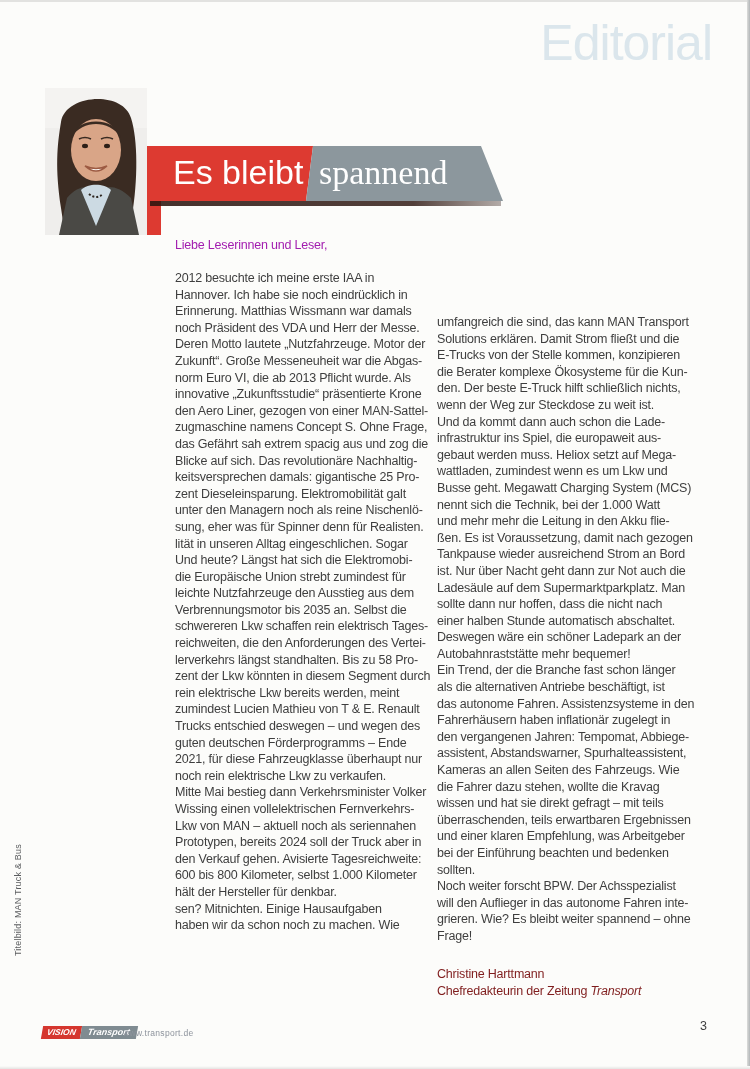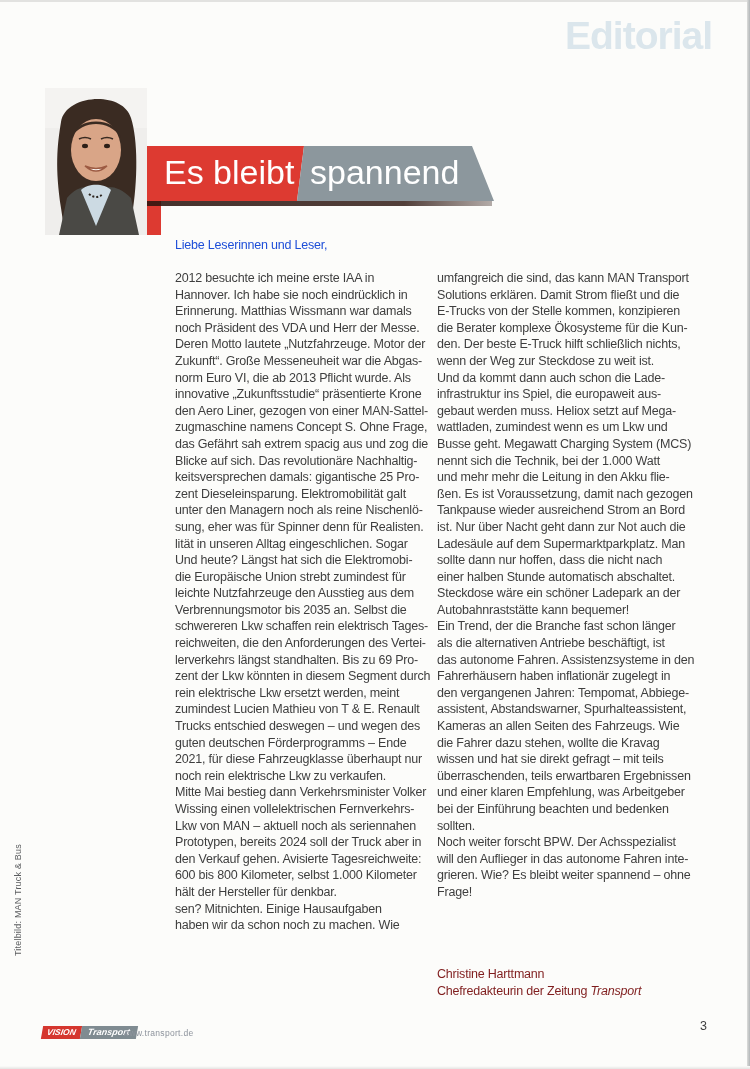--- a/index.html
+++ b/index.html
@@ -9,57 +9,57 @@
     font-family:"Liberation Sans","DejaVu Sans",sans-serif;
   }
   .edge-top{position:absolute;left:0;top:0;width:750px;height:2px;background:#e2e2e0;}
   .edge-right{position:absolute;right:0;top:0;width:3px;height:1069px;
     background:linear-gradient(90deg,#dcdcda,#b2b6b8);}
   .edge-bottom{position:absolute;left:0;bottom:0;width:750px;height:3px;
     background:linear-gradient(#fcfcfa,#e4e4e2);}
 
   .editorial{
     position:absolute;left:0;right:38px;top:14px;margin:0;
-    text-align:right;font-size:39px;font-weight:bold;letter-spacing:-1px;
+    text-align:right;font-size:50px;font-weight:normal;letter-spacing:-1px;
     color:var(--editorial_blue,#dbe6ec);
   }
 
   .photo{position:absolute;left:45px;top:88px;width:102px;height:147px;z-index:3;}
   .photo svg{display:block;}
 
   .red-sliver{
     position:absolute;left:147px;top:146px;width:14px;height:89px;
     background:var(--accent_red,#dd3a31);z-index:1;
   }
-  .banner{position:absolute;left:138px;top:146px;width:356px;height:55px;z-index:2;}
+  .banner{position:absolute;left:147px;top:146px;width:356px;height:55px;z-index:2;}
   .banner-red,.banner-gray{position:absolute;left:0;top:0;width:356px;height:55px;}
   .banner-red{
     background:var(--accent_red,#dd3a31);
     clip-path:polygon(0 0,166px 0,159px 100%,0 100%);
   }
   .banner-gray{
     background:var(--slate_gray,#8c979d);
     clip-path:polygon(166px 0,334px 0,356px 100%,159px 100%);
   }
   .banner-shadow{
     position:absolute;left:3px;top:55px;width:351px;height:5px;
     background:linear-gradient(90deg,rgba(44,21,15,.88) 0%,rgba(44,21,15,.82) 75%,rgba(44,21,15,.35) 100%);
   }
   .banner-text{position:absolute;top:0;color:#fff;font-size:34px;line-height:53px;white-space:nowrap;}
   .banner-text.t1{left:26px;}
-  .banner-text.t2{left:172px;}
+  .banner-text.t2{left:172px;font-family:Liberation Serif, serif;}
 
   .greeting{
     position:absolute;left:175px;top:238px;
-    font-size:12.5px;letter-spacing:-.2px;color:#1d4ed8;white-space:nowrap;
+    font-size:12.5px;letter-spacing:-.2px;color:#a21caf;white-space:nowrap;
   }
   .col{position:absolute;top:270px;color:#3e3e3e;}
   .col .line{font-size:12.5px;line-height:16.6px;letter-spacing:-.2px;white-space:nowrap;min-height:16.6px;}
   .col-left{left:175px;width:252px;}
-  .col-right{left:437px;width:270px;}
+  .col-right{left:437px;width:270px;margin-top:44px;}
   .signature{position:absolute;left:437px;top:966px;color:#7f1d1d;}
   .signature div{font-size:12.5px;line-height:16.6px;letter-spacing:-.2px;white-space:nowrap;}
 
   .credit{
     position:absolute;left:13px;top:956px;
     transform:rotate(-90deg);transform-origin:0 0;
     font-size:9px;letter-spacing:.2px;color:#5b5d5f;white-space:nowrap;
   }
 
   .logo{
@@ -132,23 +132,23 @@
       <div class="line">zent Dieseleinsparung. Elektromobilität galt</div>
       <div class="line">unter den Managern noch als reine Nischenlö-</div>
       <div class="line">sung, eher was für Spinner denn für Realisten.</div>
       <div class="line">lität in unseren Alltag eingeschlichen. Sogar</div>
       <div class="line">Und heute? Längst hat sich die Elektromobi-</div>
       <div class="line">die Europäische Union strebt zumindest für</div>
       <div class="line">leichte Nutzfahrzeuge den Ausstieg aus dem</div>
       <div class="line">Verbrennungsmotor bis 2035 an. Selbst die</div>
       <div class="line">schwereren Lkw schaffen rein elektrisch Tages-</div>
       <div class="line">reichweiten, die den Anforderungen des Vertei-</div>
-      <div class="line">lerverkehrs längst standhalten. Bis zu 69 Pro-</div>
+      <div class="line">lerverkehrs längst standhalten. Bis zu 58 Pro-</div>
       <div class="line">zent der Lkw könnten in diesem Segment durch</div>
-      <div class="line">rein elektrische Lkw ersetzt werden, meint</div>
+      <div class="line">rein elektrische Lkw bereits werden, meint</div>
       <div class="line">zumindest Lucien Mathieu von T &amp; E. Renault</div>
       <div class="line">Trucks entschied deswegen – und wegen des</div>
       <div class="line">guten deutschen Förderprogramms – Ende</div>
       <div class="line">2021, für diese Fahrzeugklasse überhaupt nur</div>
       <div class="line">noch rein elektrische Lkw zu verkaufen.</div>
       <div class="line">Mitte Mai bestieg dann Verkehrsminister Volker</div>
       <div class="line">Wissing einen vollelektrischen Fernverkehrs-</div>
       <div class="line">Lkw von MAN – aktuell noch als seriennahen</div>
       <div class="line">Prototypen, bereits 2024 soll der Truck aber in</div>
       <div class="line">den Verkauf gehen. Avisierte Tagesreichweite:</div>
@@ -170,22 +170,22 @@
       <div class="line">wattladen, zumindest wenn es um Lkw und</div>
       <div class="line">Busse geht. Megawatt Charging System (MCS)</div>
       <div class="line">nennt sich die Technik, bei der 1.000 Watt</div>
       <div class="line">und mehr mehr die Leitung in den Akku flie-</div>
       <div class="line">ßen. Es ist Voraussetzung, damit nach gezogen</div>
       <div class="line">Tankpause wieder ausreichend Strom an Bord</div>
       <div class="line">ist. Nur über Nacht geht dann zur Not auch die</div>
       <div class="line">Ladesäule auf dem Supermarktparkplatz. Man</div>
       <div class="line">sollte dann nur hoffen, dass die nicht nach</div>
       <div class="line">einer halben Stunde automatisch abschaltet.</div>
-      <div class="line">Steckdose wäre ein schöner Ladepark an der</div>
-      <div class="line">Autobahnraststätte kann bequemer!</div>
+      <div class="line">Deswegen wäre ein schöner Ladepark an der</div>
+      <div class="line">Autobahnraststätte mehr bequemer!</div>
       <div class="line">Ein Trend, der die Branche fast schon länger</div>
       <div class="line">als die alternativen Antriebe beschäftigt, ist</div>
       <div class="line">das autonome Fahren. Assistenzsysteme in den</div>
       <div class="line">Fahrerhäusern haben inflationär zugelegt in</div>
       <div class="line">den vergangenen Jahren: Tempomat, Abbiege-</div>
       <div class="line">assistent, Abstandswarner, Spurhalteassistent,</div>
       <div class="line">Kameras an allen Seiten des Fahrzeugs. Wie</div>
       <div class="line">die Fahrer dazu stehen, wollte die Kravag</div>
       <div class="line">wissen und hat sie direkt gefragt – mit teils</div>
       <div class="line">überraschenden, teils erwartbaren Ergebnissen</div>

